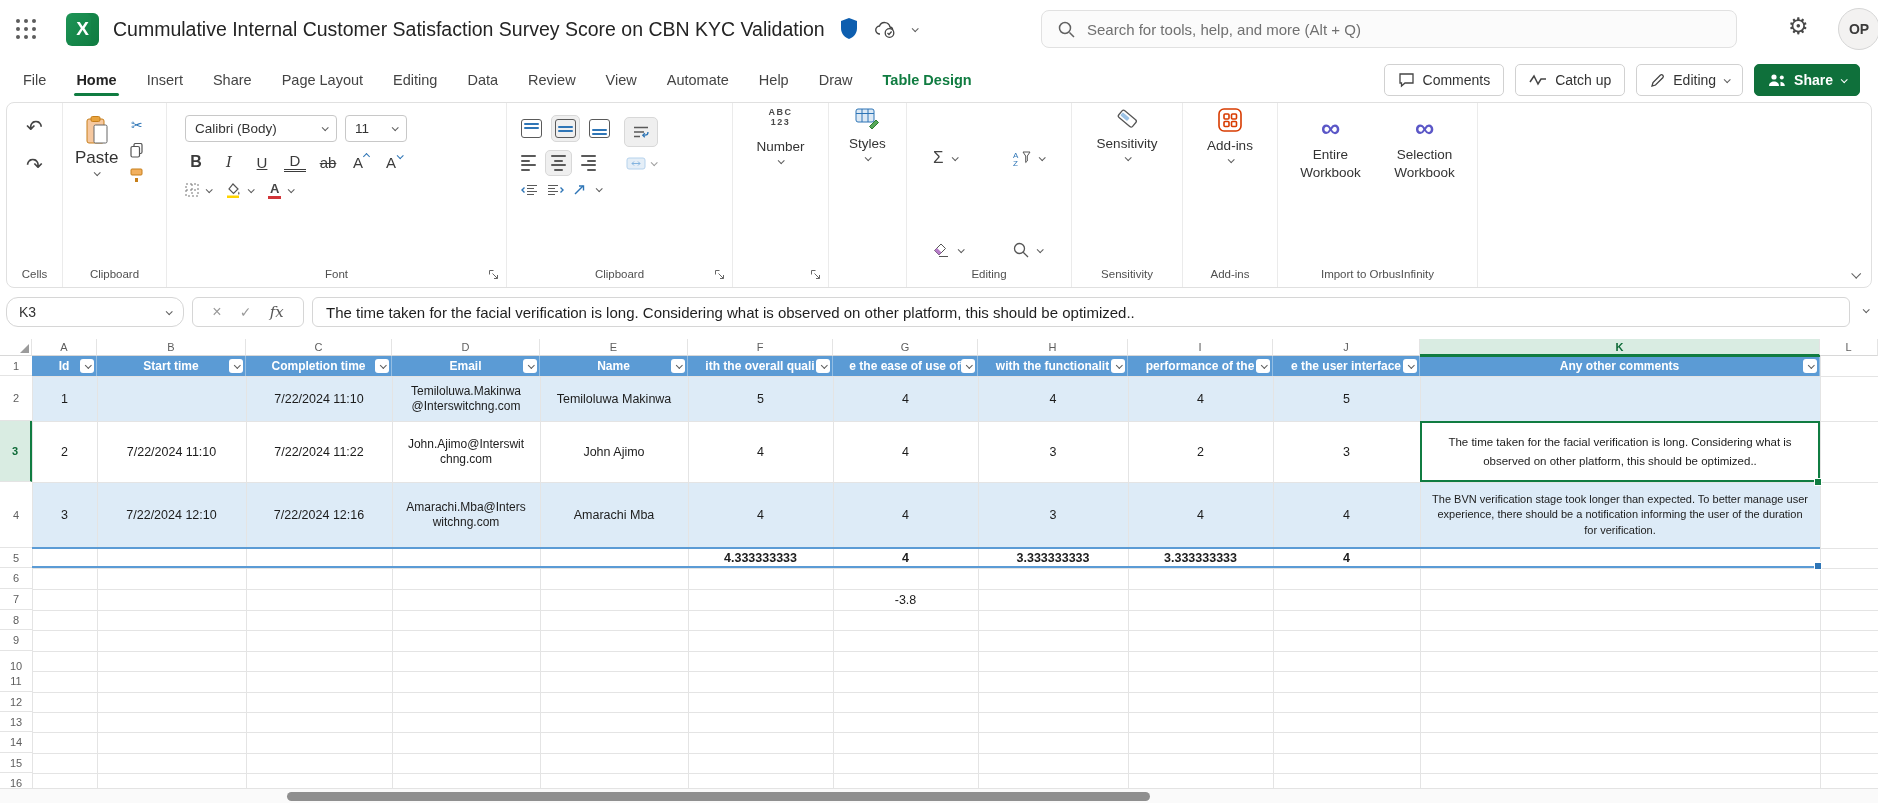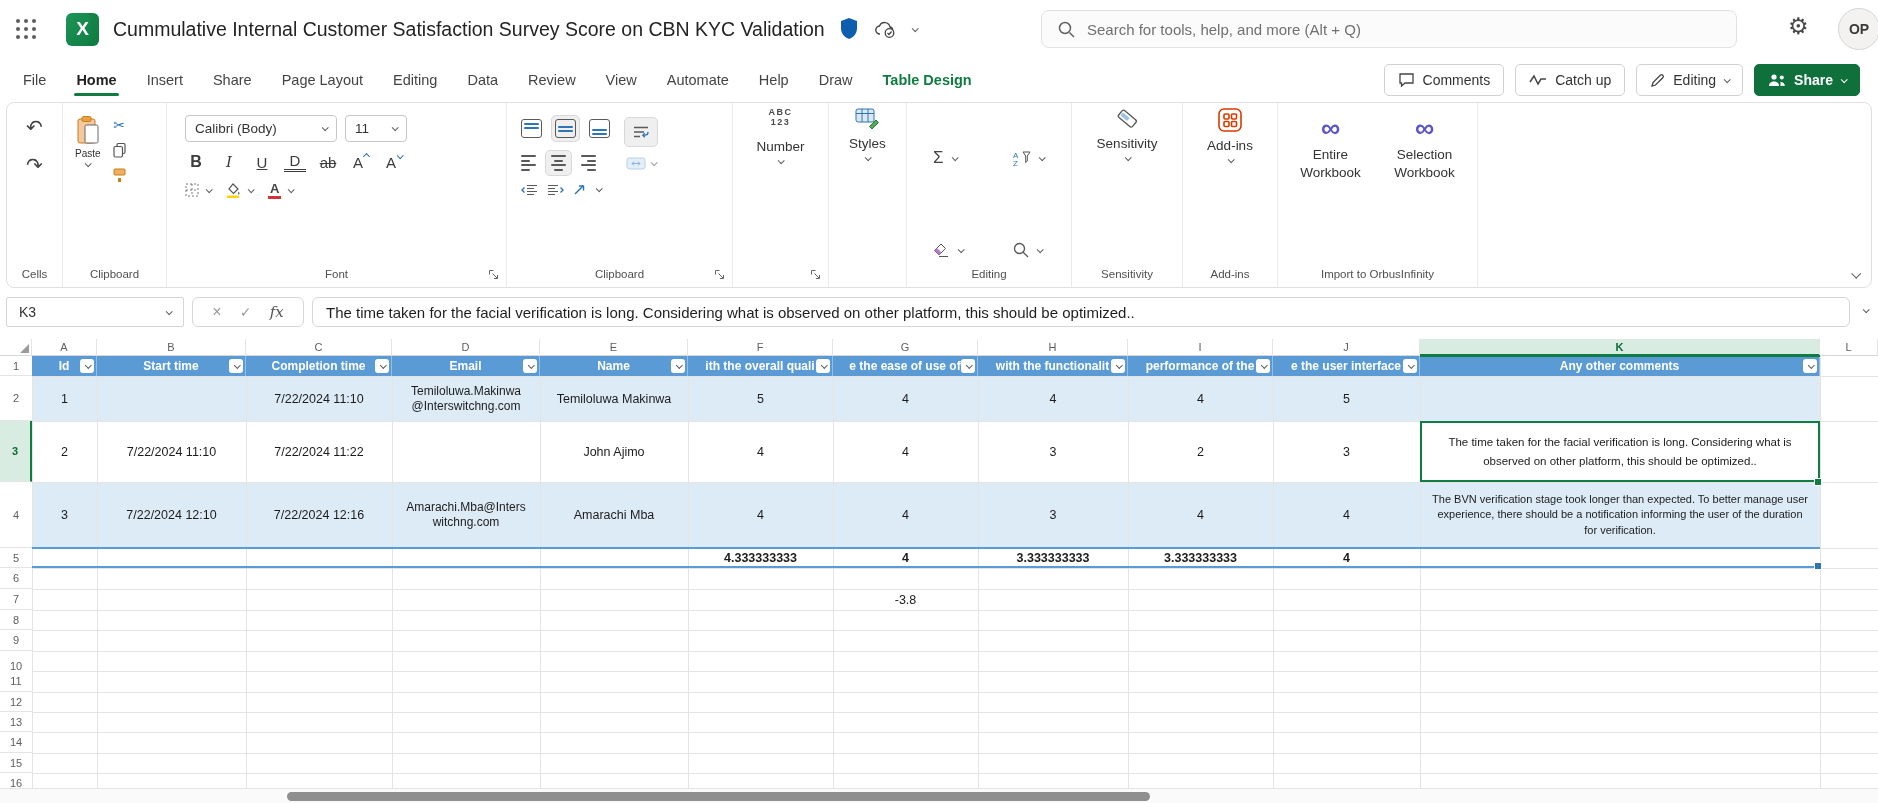--- a/index.html
+++ b/index.html
@@ -49,21 +49,21 @@
 .sel{border:1px solid #c8c8c8;border-radius:4px;height:27px;display:flex;align-items:center;padding:0 9px;font-size:13.5px;color:#333;gap:8px;background:#fff}
 .bigb{display:flex;flex-direction:column;align-items:center;gap:5px;font-size:13.5px;color:#333;padding-top:4px}
 .abc{display:flex;flex-direction:column;align-items:center;font-size:9px;letter-spacing:1.5px;color:#4a4a4a;line-height:1.15;font-weight:600}
 .wbbtn{display:flex;flex-direction:column;align-items:center;width:90px;text-align:center;font-size:13.5px;color:#333;line-height:1.3;gap:3px}
 .inf{font-size:27px;line-height:22px;color:#5B57C7;font-weight:700}
 .fbtn{font-size:15px;color:#3b3b3b;width:22px;display:inline-flex;justify-content:center}
 .ribchev{position:absolute;right:12px;bottom:9px}
 
 
 #formulabar{position:absolute;top:290px;left:0;width:1878px;height:44px;background:#fff;display:flex;align-items:center}
-.namebox{position:absolute;left:6px;top:7px;width:178px;height:30px;border:1px solid #d6d6d6;border-radius:2px;display:flex;align-items:center;padding:0 12px;font-size:14px;color:#333}
+.namebox{position:absolute;left:6px;top:7px;width:178px;height:30px;border:1px solid #d6d6d6;border-radius:12px;display:flex;align-items:center;padding:0 12px;font-size:14px;color:#333}
 .fxbox{position:absolute;left:192px;top:7px;width:112px;height:30px;border:1px solid #d6d6d6;border-radius:6px;display:flex;align-items:center;justify-content:space-around;padding:0 10px;color:#9a9a9a}
 .fx{font-family:"DejaVu Serif",serif;font-style:italic;font-size:15px;color:#555}
 .fcontent{position:absolute;left:312px;top:7px;width:1538px;height:30px;border:1px solid #d6d6d6;border-radius:6px;display:flex;align-items:center;padding:0 13px;font-size:15px;color:#1f1f1f;white-space:nowrap;overflow:hidden}
 .fbchev{position:absolute;right:10px;top:18px}
 
 
 #grid{position:absolute;top:339px;left:0;width:1878px;height:464px;background:#fff;font-size:12.5px;color:#1c1c1c}
 #grid::before{content:"";position:absolute;top:0;left:0;right:0;height:1px;background:#dcdcdc}
 .vl{position:absolute;top:17px;bottom:15px;width:1px;background:#e4e4e4;z-index:1}
 .hl{position:absolute;left:32px;right:0;height:1px;background:#e4e4e4;z-index:1}
@@ -219,21 +219,21 @@
     <div class="rg" style="width:104px">
       <div class="rbody" style="display:flex;gap:12px;padding-left:12px">
         <div style="display:flex;flex-direction:column;align-items:center;gap:3px">
           <span>
               <svg width="24" height="30">
                 <rect x="2" y="4" width="17" height="24" rx="2" fill="#F6C89F" stroke="#C77F1A"></rect>
                 <rect x="6" y="1.5" width="9" height="5" rx="1.5" fill="#E8A33D" stroke="#C77F1A"></rect>
                 <rect x="9" y="10" width="13" height="18" rx="1.5" fill="#fff" stroke="#666"></rect>
               </svg>
             </span>
-          <span style="font-size:10px;color:#333">Paste</span>
+          <span style="font-size:17px;color:#333">Paste</span>
           <span class="chev s"></span>
         </div>
         <div style="display:flex;flex-direction:column;gap:10px;padding-top:2px">
           <span class="ib" style="color:#2E75B6;font-size:14px">✂</span>
           <span class="ib">
               <svg width="13" height="15">
                 <rect x="1" y="3.5" width="8.5" height="10.5" rx="1.5" fill="none" stroke="#555" stroke-width="1.2"></rect>
                 <path d="M4 3.5V2a1.5 1.5 0 0 1 1.5-1.5h5A1.5 1.5 0 0 1 12 2v7a1.5 1.5 0 0 1-1.5 1.5H9.5" fill="none" stroke="#555" stroke-width="1.2"></path>
               </svg>
             </span>
@@ -664,20 +664,21 @@
     <div class="dcell cE r2">Temiloluwa Makinwa</div>
     <div class="dcell cF r2">5</div>
     <div class="dcell cG r2">4</div>
     <div class="dcell cH r2">4</div>
     <div class="dcell cI r2">4</div>
     <div class="dcell cJ r2">5</div>
 
     <div class="dcell cA r3">2</div>
     <div class="dcell cB r3">7/22/2024 11:10</div>
     <div class="dcell cC r3">7/22/2024 11:22</div>
+    <div class="dcell cD r3 wrapc">John.Ajimo@Interswitchng.com</div>
     <div class="dcell cE r3">John Ajimo</div>
     <div class="dcell cF r3">4</div>
     <div class="dcell cG r3">4</div>
     <div class="dcell cH r3">3</div>
     <div class="dcell cI r3">2</div>
     <div class="dcell cJ r3">3</div>
     <div class="selcell">The time taken for the facial verification is long. Considering what is observed on other platform, this should be optimized..</div>
     <div class="fillhandle"></div>
 
     <div class="dcell cA r4">3</div>

